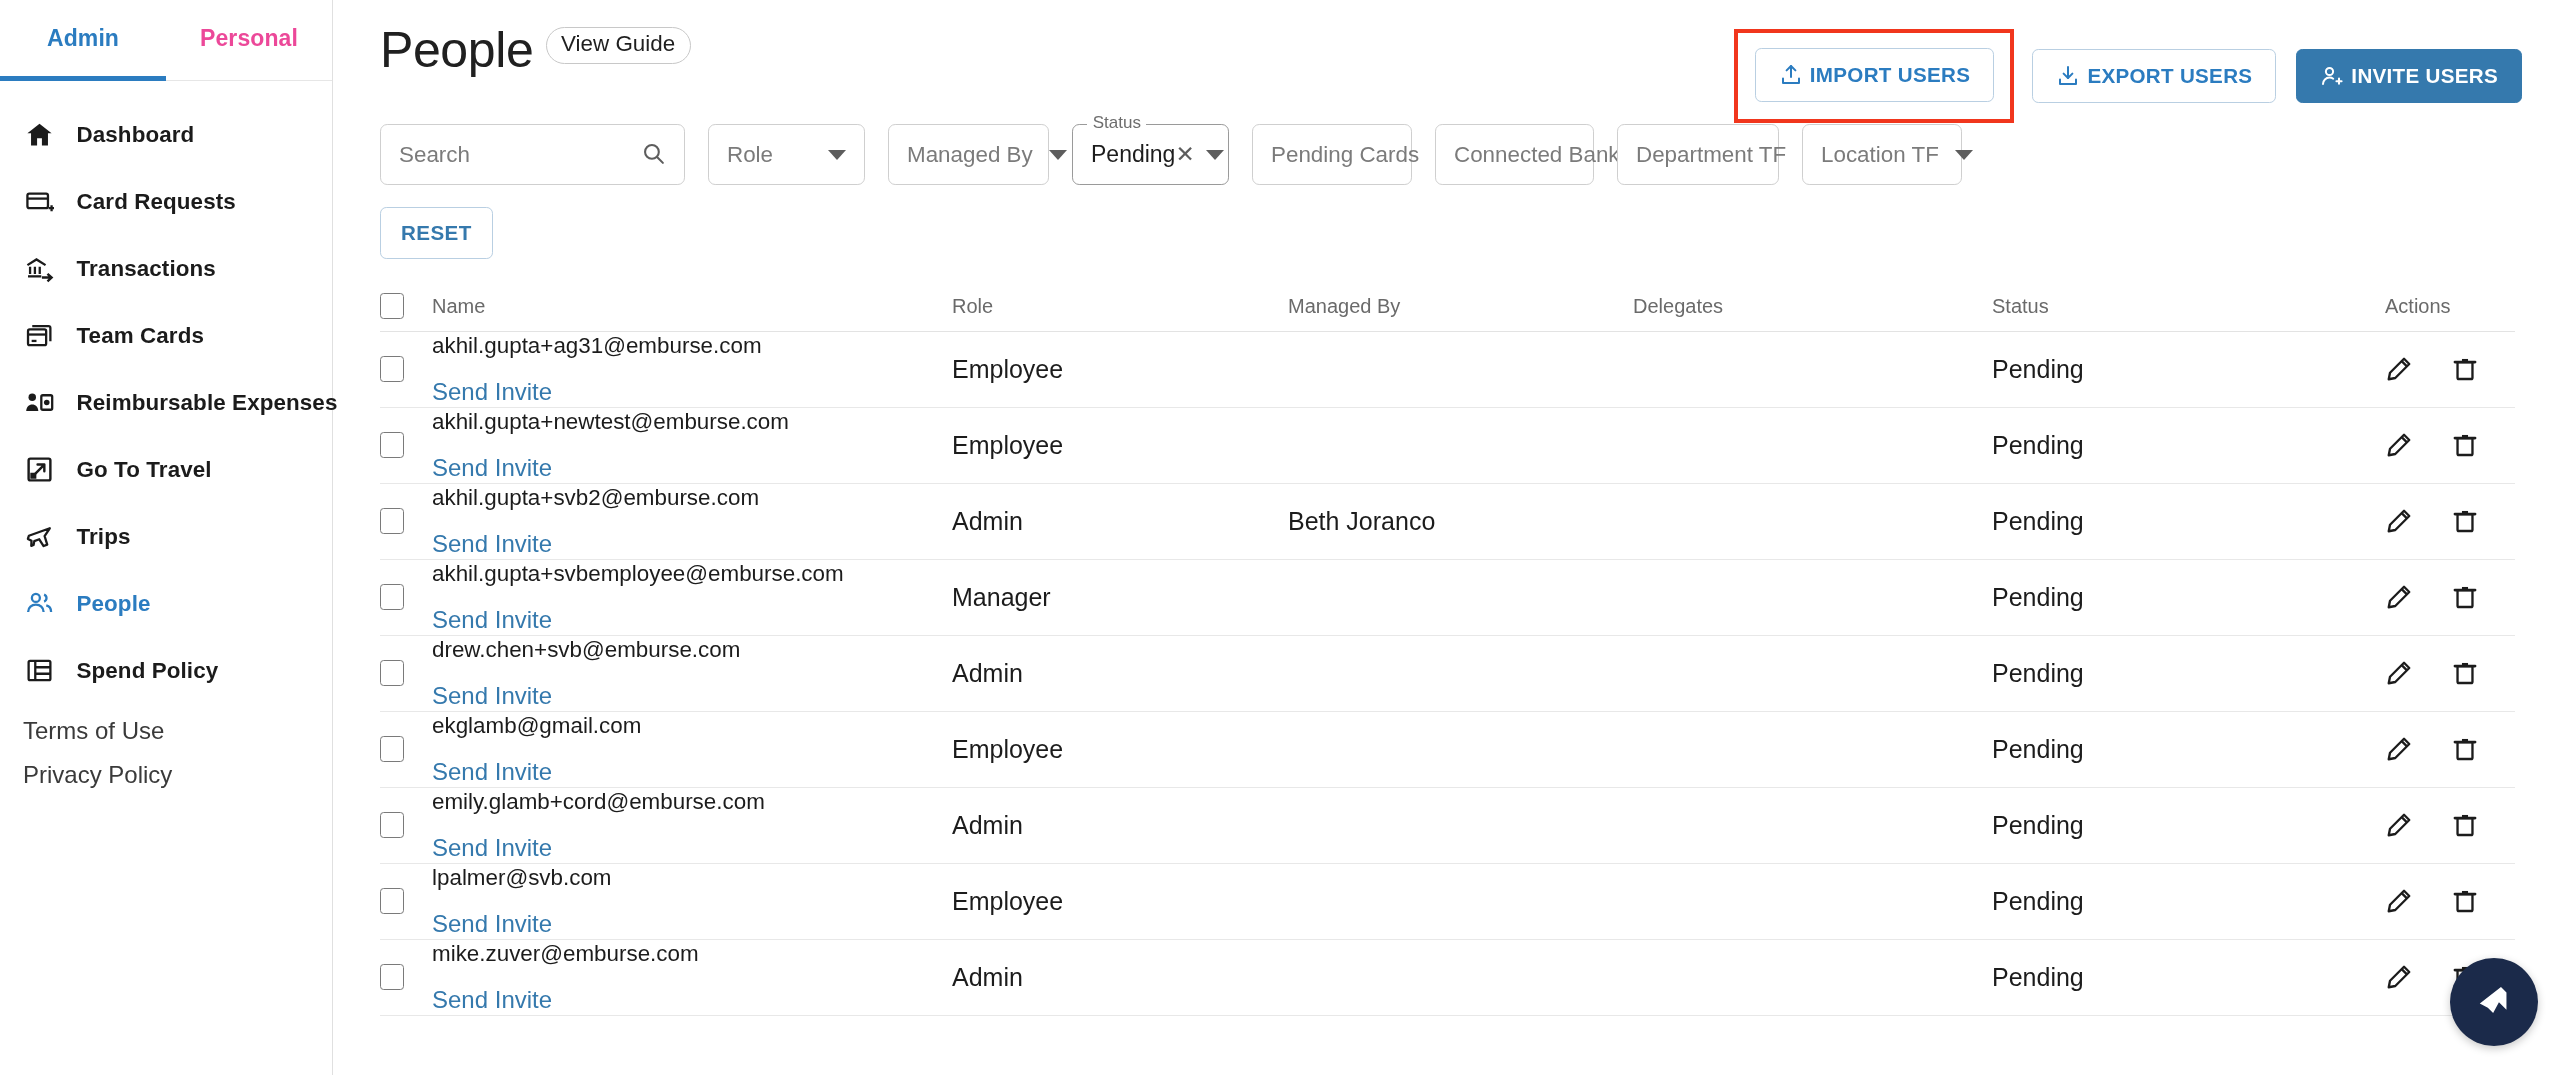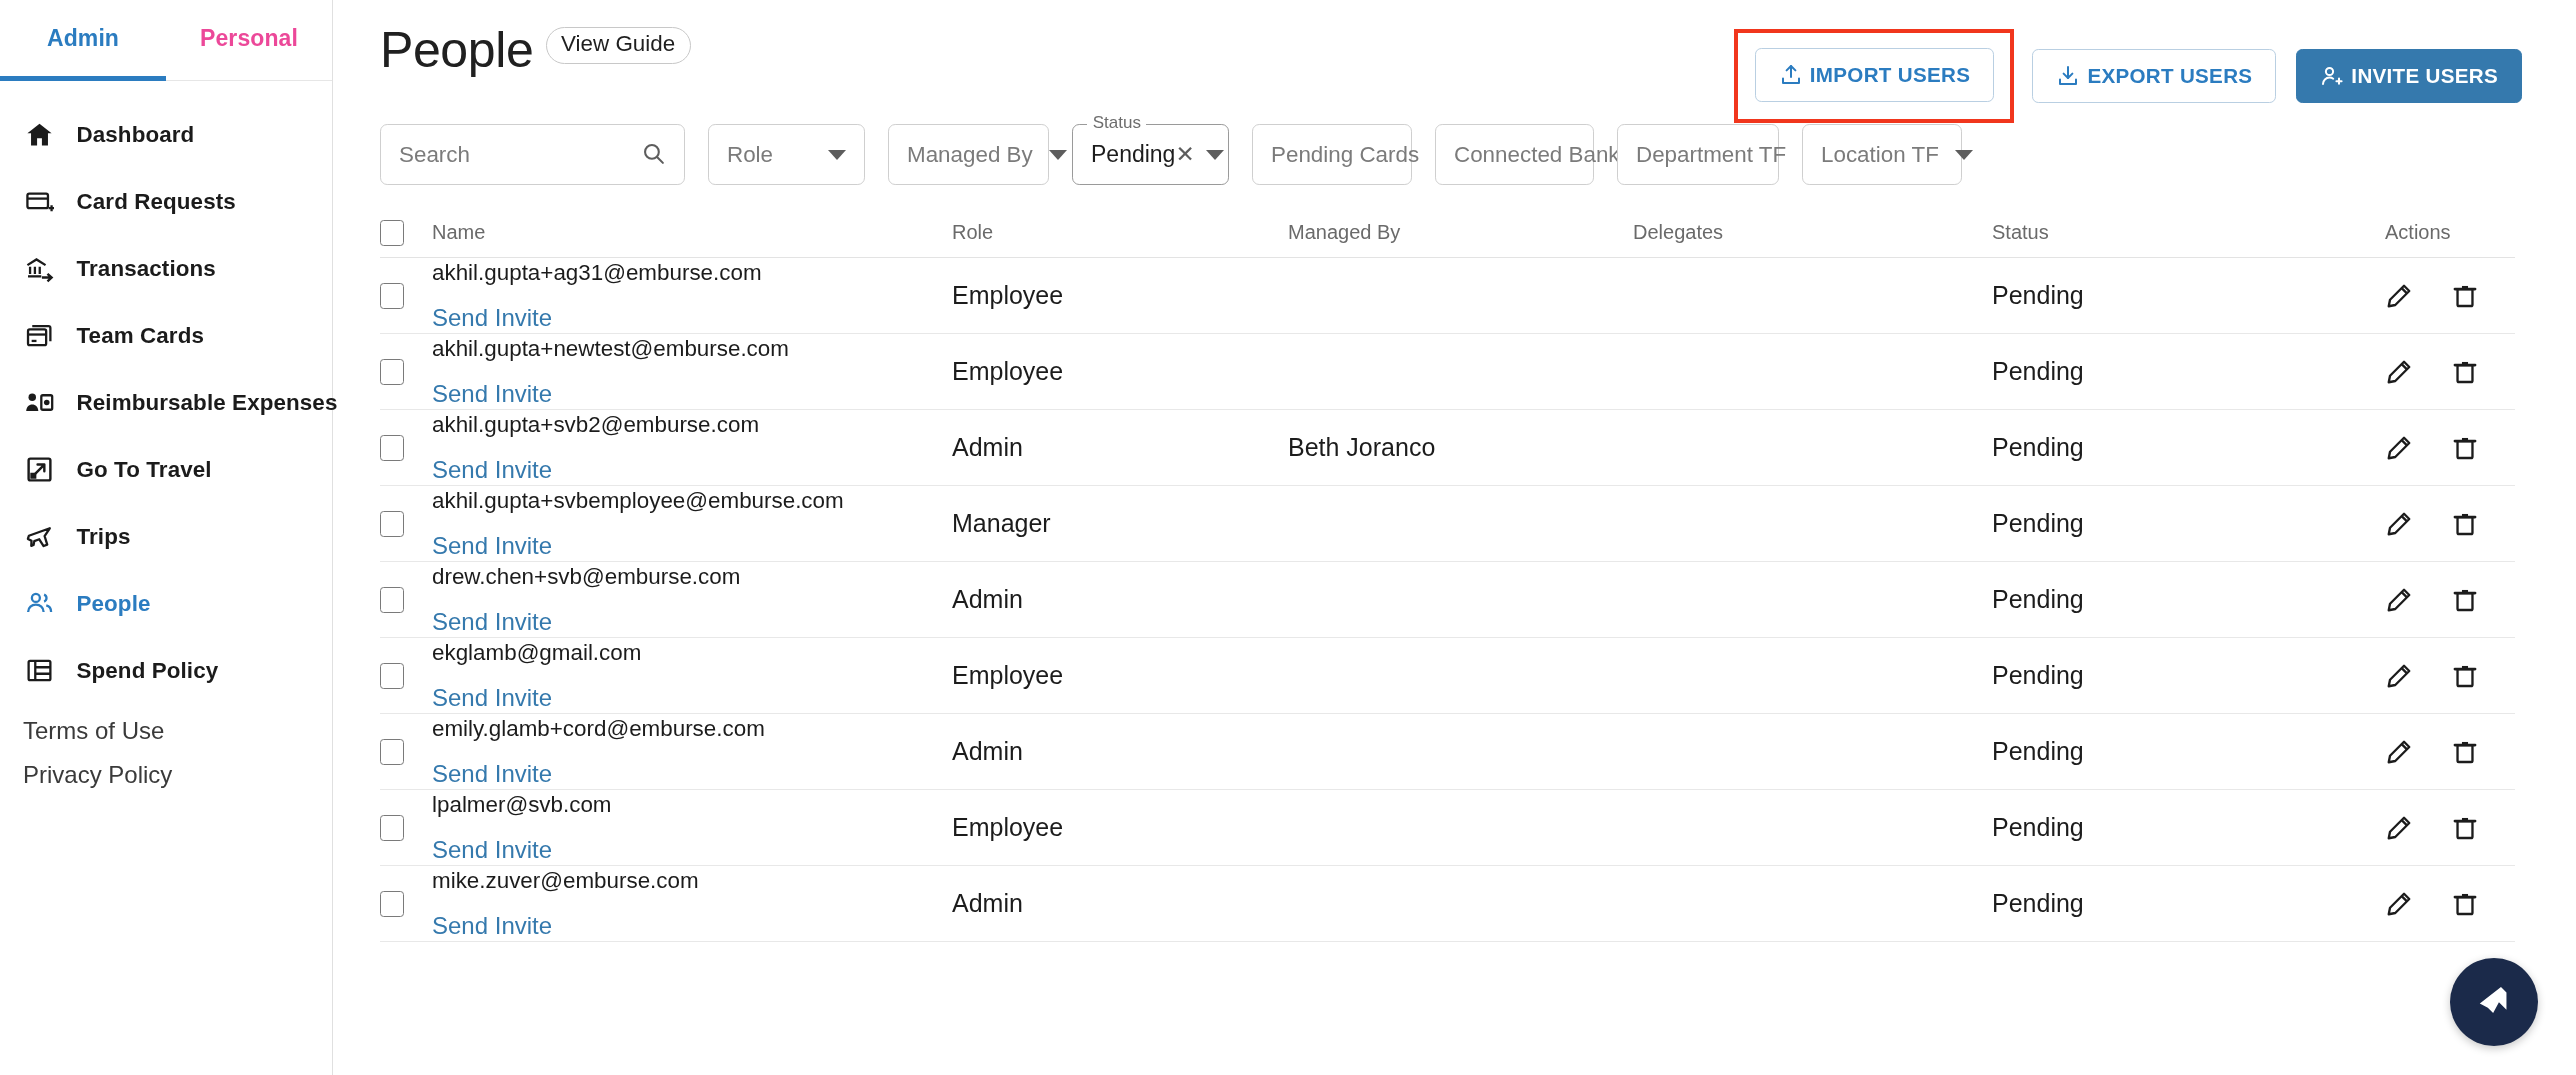--- a/index.html
+++ b/index.html
@@ -527,20 +527,23 @@
         <span class="ph">Department TF</span>
         <span class="caret"></span>
       </div>
 
       <div class="field sel w-loc">
         <span class="ph">Location TF</span>
         <span class="caret"></span>
       </div>
     </div>
 
+    <div class="reset-row">
+      <button class="btn-reset">RESET</button>
+    </div>
 
     <div class="table">
 
       <div class="trow thead">
         <div class="cell c-check">
           <span class="cbox"></span>
         </div>
         <div class="cell c-name">Name</div>
         <div class="cell c-role">Role</div>
         <div class="cell c-mgr">Managed By</div>

